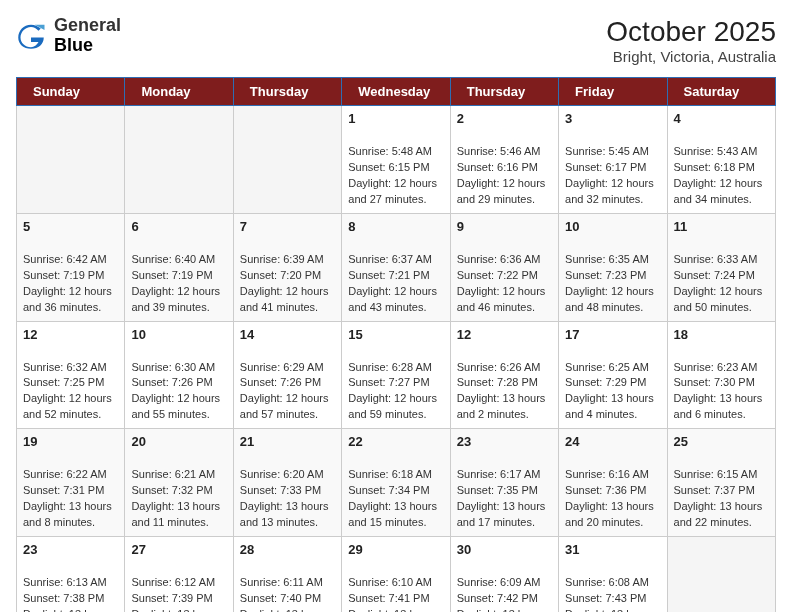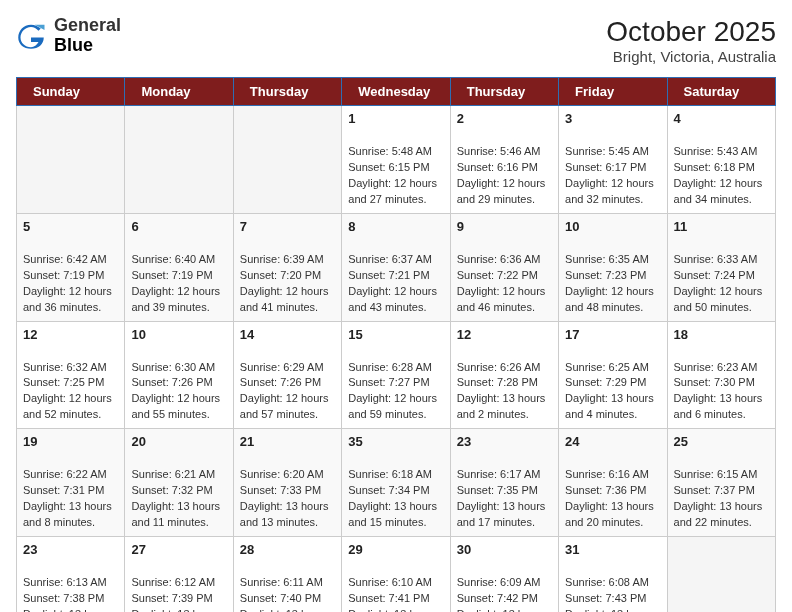--- a/index.html
+++ b/index.html
@@ -204,21 +204,21 @@
         </td>
         <td>
           <div class="day-number">20</div>
           <div class="day-info">Sunrise: 6:21 AM<br>Sunset: 7:32 PM<br>Daylight: 13 hours<br>and 11 minutes.</div>
         </td>
         <td>
           <div class="day-number">21</div>
           <div class="day-info">Sunrise: 6:20 AM<br>Sunset: 7:33 PM<br>Daylight: 13 hours<br>and 13 minutes.</div>
         </td>
         <td>
-          <div class="day-number">35</div>
+          <div class="day-number">22</div>
           <div class="day-info">Sunrise: 6:18 AM<br>Sunset: 7:34 PM<br>Daylight: 13 hours<br>and 15 minutes.</div>
         </td>
         <td>
           <div class="day-number">23</div>
           <div class="day-info">Sunrise: 6:17 AM<br>Sunset: 7:35 PM<br>Daylight: 13 hours<br>and 17 minutes.</div>
         </td>
         <td>
           <div class="day-number">24</div>
           <div class="day-info">Sunrise: 6:16 AM<br>Sunset: 7:36 PM<br>Daylight: 13 hours<br>and 20 minutes.</div>
         </td>

